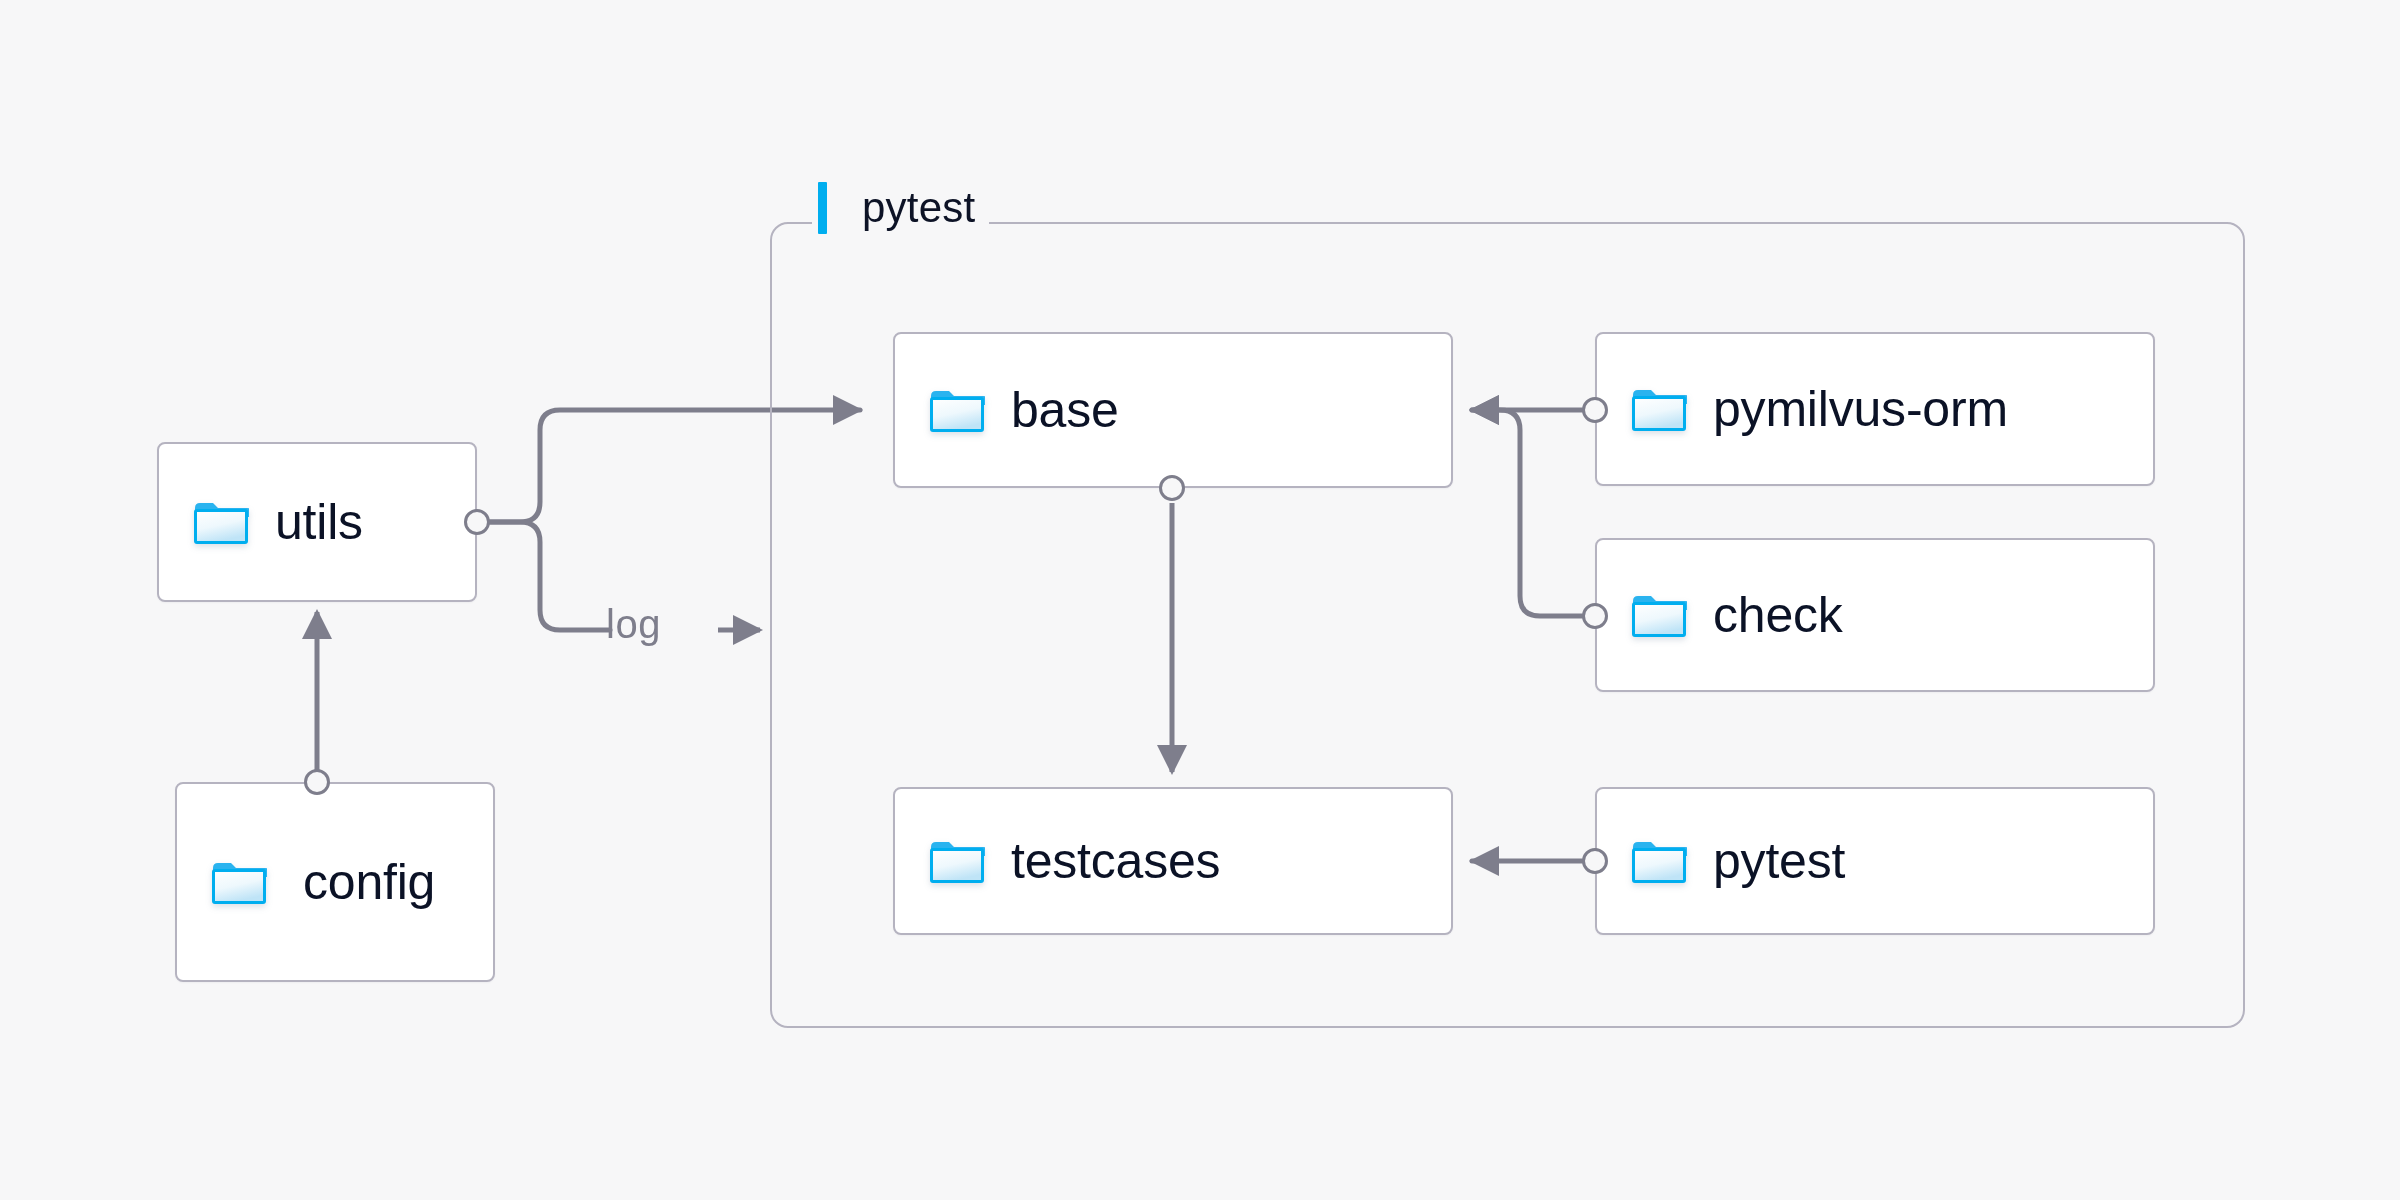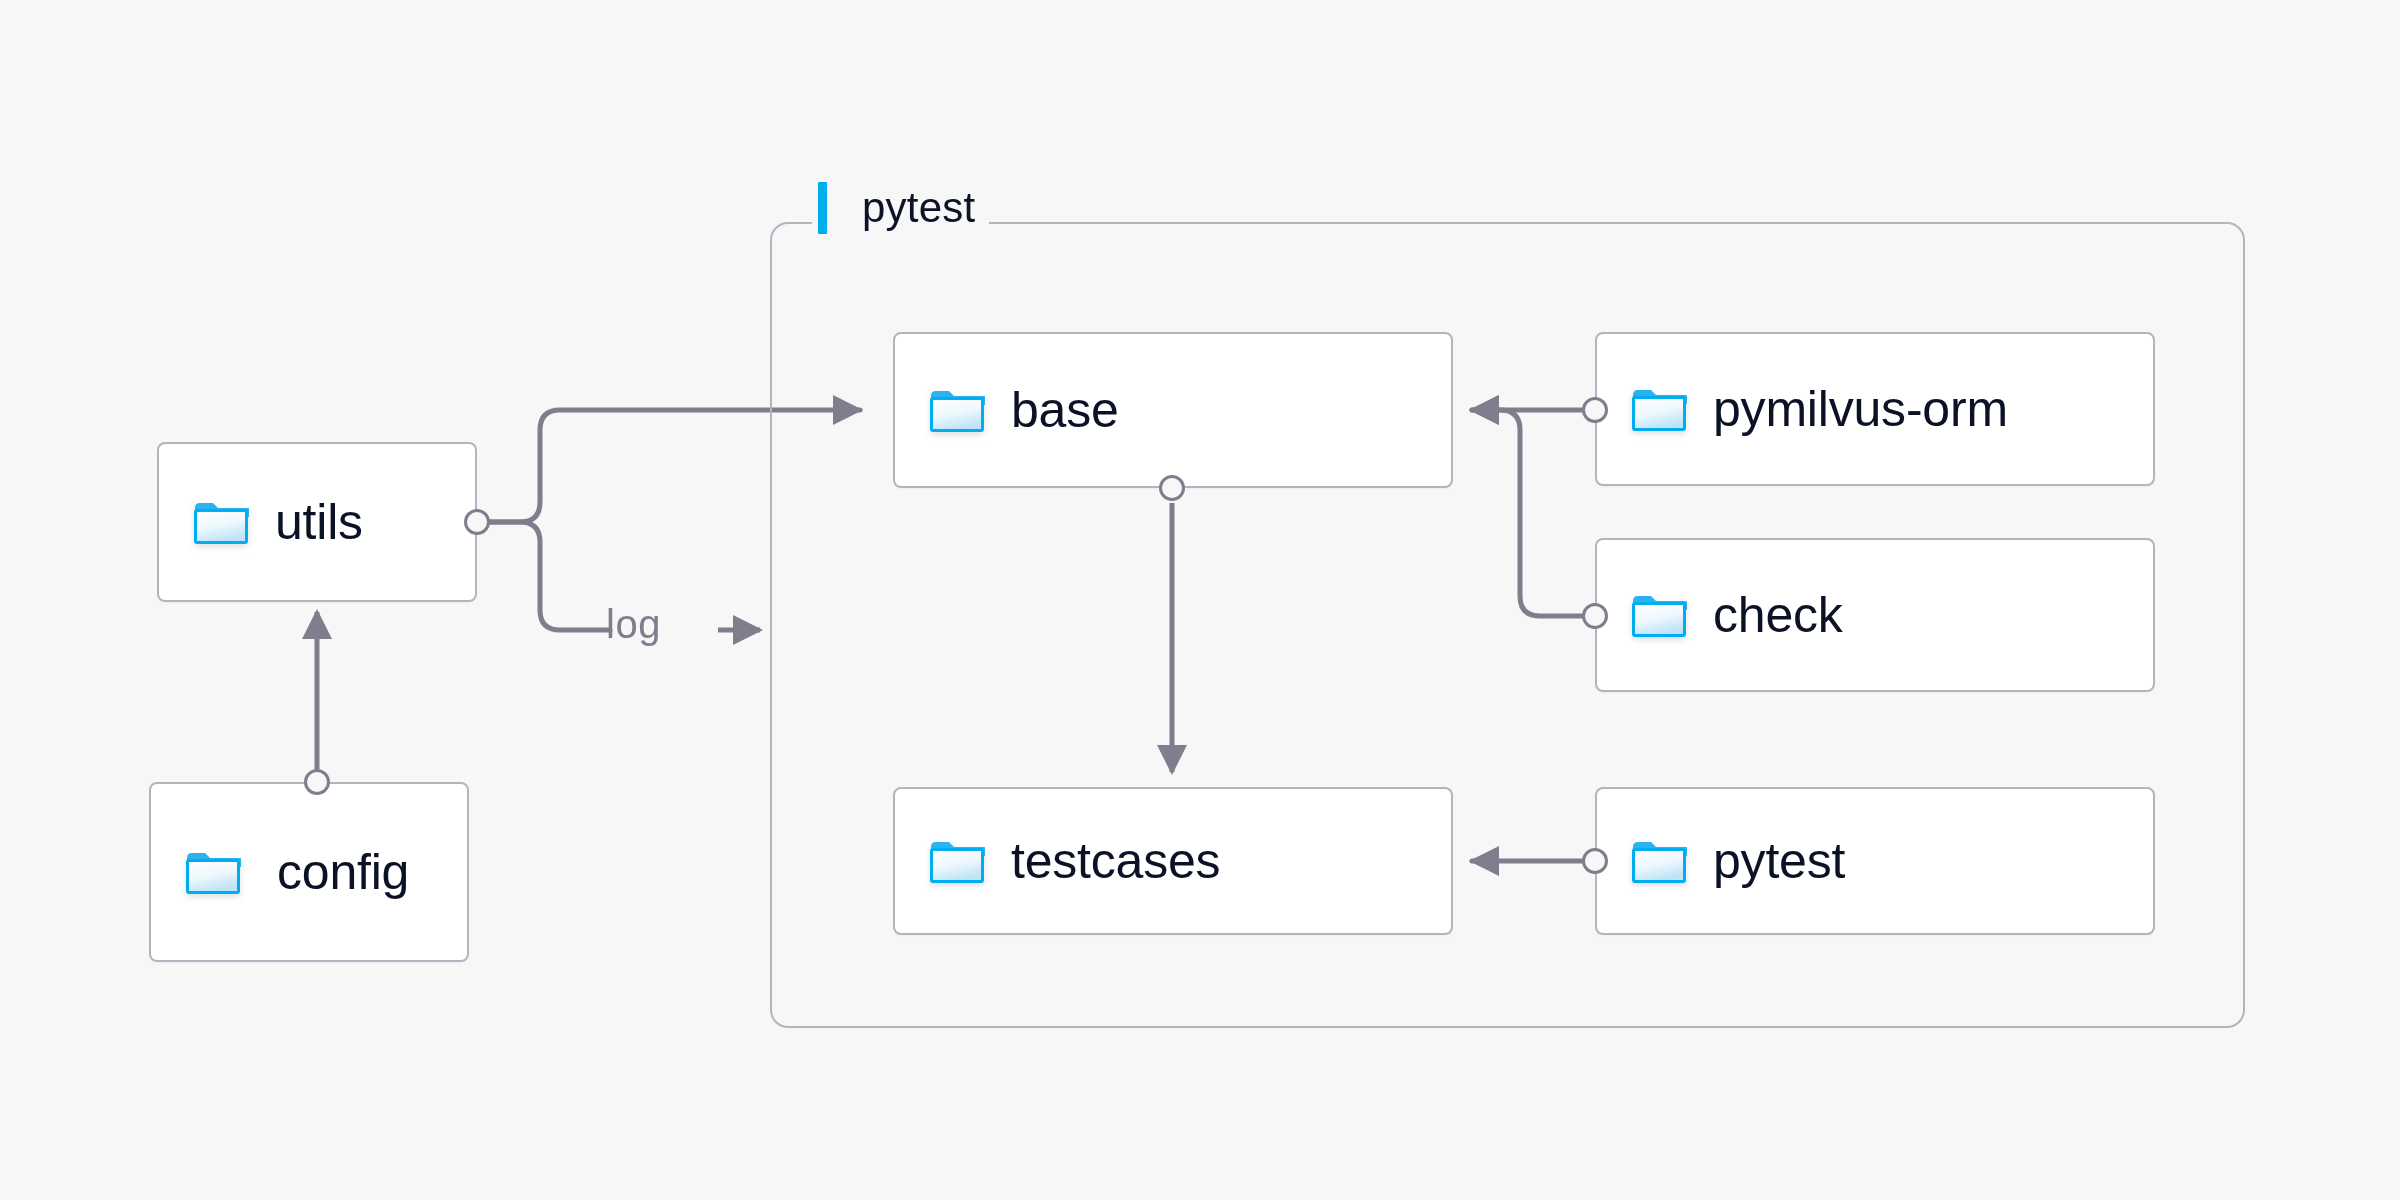--- a/index.html
+++ b/index.html
@@ -153,21 +153,21 @@
     <span class="folder-icon">
       <svg viewBox="0 0 56 48" width="56" height="48">
         <path d="M2 10 q0-5 5-5 h13 l5 5 h29 q5 0 5 5 v4 H2 z" fill="#2ab3ef"></path>
         <rect x="2.5" y="12.5" width="51" height="32" rx="1.5" fill="url(#folderGrad)" stroke="#00aeef" stroke-width="3"></rect>
       </svg>
     </span>
     <span class="node-label">utils</span>
   </div>
   <div class="port" style="left:464px; top:509px;"></div>
 
-  <div class="node" style="left:149px; top:782px; width:320px; height:180px;gap:36px;">
+  <div class="node" style="left:175px; top:782px; width:320px; height:200px;gap:36px;">
     <span class="folder-icon">
       <svg viewBox="0 0 56 48" width="56" height="48">
         <path d="M2 10 q0-5 5-5 h13 l5 5 h29 q5 0 5 5 v4 H2 z" fill="#2ab3ef"></path>
         <rect x="2.5" y="12.5" width="51" height="32" rx="1.5" fill="url(#folderGrad)" stroke="#00aeef" stroke-width="3"></rect>
       </svg>
     </span>
     <span class="node-label">config</span>
   </div>
   <div class="port" style="left:304px; top:769px;"></div>
 

